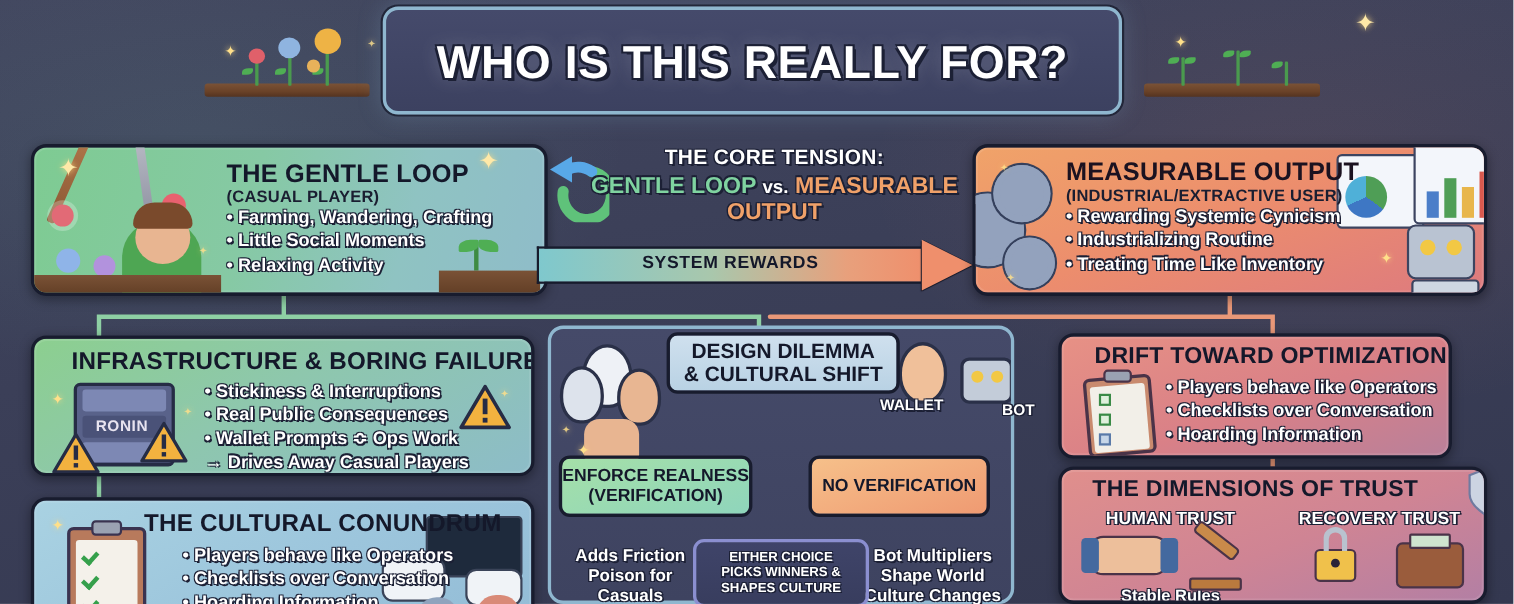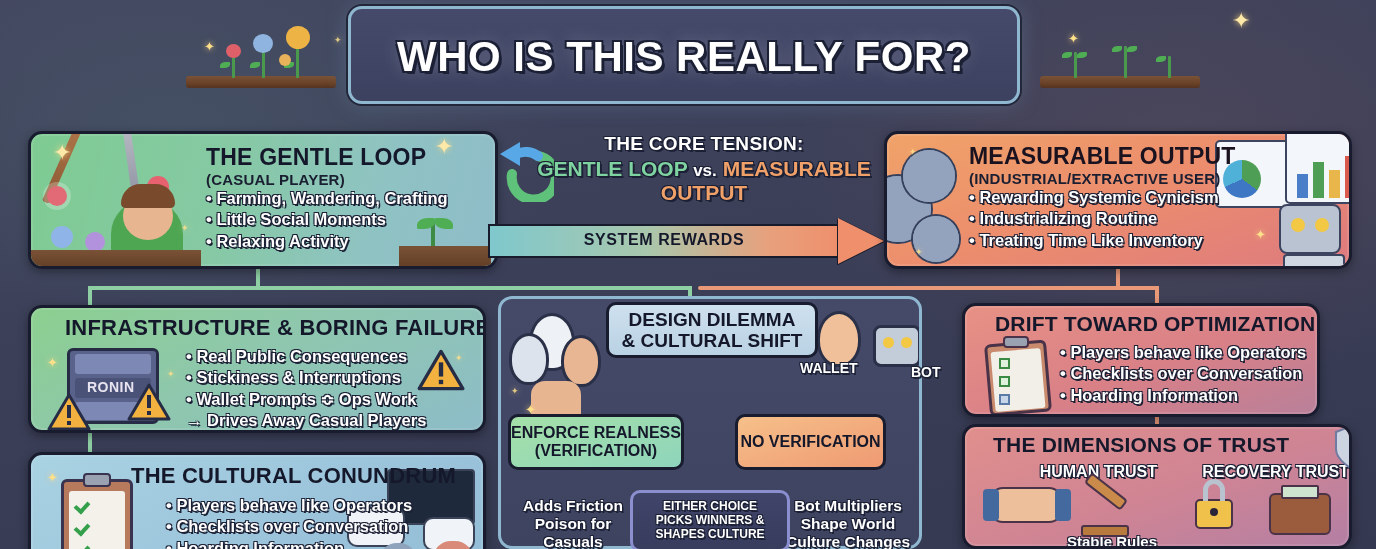--- a/index.html
+++ b/index.html
@@ -119,37 +119,37 @@
     border: 3px solid #181c2e; border-radius: 10px;
     display: flex; flex-direction: column; align-items: center; justify-content: center; }
   #dilemma-title span { font-size: 19px; font-weight: 700; color: #14182a; line-height: 1.12; white-space: nowrap; }
   .tag { position: absolute; font-size: 14px; font-weight: 700; color: #fff;
     text-shadow: 1.5px 1.5px 0 #1c2035,-1px -1px 0 #1c2035,1px -1px 0 #1c2035,-1px 1px 0 #1c2035; }
 
   .choice { position: absolute; border: 3px solid #181c2e; border-radius: 10px;
     display: flex; flex-direction: column; align-items: center; justify-content: center; }
   #choice-left { left: 508px; top: 414px; width: 176px; height: 56px;
     background: linear-gradient(160deg,#a5e0a8 0%,#8fd5bc 100%); }
-  #choice-right { left: 735px; top: 414px; width: 151px; height: 56px;
+  #choice-right { left: 735px; top: 414px; width: 165px; height: 56px;
     background: linear-gradient(160deg,#f6c08a 0%,#ef9a72 100%); }
   .choice span { font-size: 16px; font-weight: 700; color: #14182a; line-height: 1.1; white-space: nowrap; }
 
   .outcome { position: absolute; text-align: center; font-size: 15.5px; font-weight: 700; color: #fff;
     line-height: 1.16; text-shadow: 1.5px 1.5px 0 #1c2035,-1px -1px 0 #1c2035,1px -1px 0 #1c2035,-1px 1px 0 #1c2035; }
   #outcome-left { left: 508px; top: 497px; width: 130px; }
   #outcome-right { left: 782px; top: 497px; width: 132px; }
 
   #either-box { position: absolute; left: 630px; top: 490px; width: 160px; height: 62px;
     background: linear-gradient(180deg,#3f4469 0%,#383d5e 100%);
     border: 3px solid #8b8fd0; border-radius: 10px; display: flex; align-items: center; justify-content: center; }
   #either-box .txt { text-align: center; font-size: 12px; font-weight: 700; color: #fff; line-height: 1.14;
     text-shadow: 1.5px 1.5px 0 #1c2035,-1px -1px 0 #1c2035,1px -1px 0 #1c2035,-1px 1px 0 #1c2035; }
 
   
-  .tcol { position: absolute; text-align: right; }
+  .tcol { position: absolute; text-align: center; }
   .tcol .h { font-size: 16px; font-weight: 700; color: #fff; white-space: nowrap;
     text-shadow: 1.5px 1.5px 0 #1c2035,-1px -1px 0 #1c2035,1px -1px 0 #1c2035,-1px 1px 0 #1c2035; }
   .tcol .c { font-size: 15px; font-weight: 700; color: #fff; margin-top: 2px; white-space: nowrap;
     text-shadow: 1.5px 1.5px 0 #1c2035,-1px -1px 0 #1c2035,1px -1px 0 #1c2035,-1px 1px 0 #1c2035; }
 
   .illus { position: absolute; }
   .ronin-badge { position: absolute; font-size: 14px; font-weight: 700; color: #e8e4f0; letter-spacing: .5px; }
 </style>
 </head>
 <body>
@@ -305,22 +305,22 @@
     </svg>
     <svg class="illus" style="left:386px;top:40px;" width="48" height="44" viewBox="0 0 44 40">
       <polygon points="22,3 42,37 2,37" fill="#f3b23f" stroke="#262c45" stroke-width="3" stroke-linejoin="round"></polygon>
       <rect x="20" y="13" width="4" height="13" fill="#262c45"></rect>
         <rect x="20" y="29" width="4" height="4" fill="#262c45"></rect>
     </svg>
     <div class="sprk" style="left:16px;top:48px;">✦</div>
     <div class="sprk sm" style="left:136px;top:62px;">✦</div>
     <div class="sprk sm" style="left:424px;top:46px;">✦</div>
     <ul>
+      <li>Stickiness &amp; Interruptions</li>
       <li>Real Public Consequences</li>
-      <li>Stickiness &amp; Interruptions</li>
       <li>Wallet Prompts ≎ Ops Work</li>
       <li class="arrow">Drives Away Casual Players</li>
     </ul>
   </div>
 
   <div class="card" id="identity">
     <div class="illus" style="left:30px;top:24px;width:72px;height:92px;background:#b9garbage;background:#b87a5c;border:3px solid #3a3350;border-radius:6px;"></div>
     <div class="illus" style="left:38px;top:36px;width:56px;height:78px;background:#f4f1ea;border-radius:3px;"></div>
     <div class="illus" style="left:52px;top:18px;width:28px;height:14px;background:#9aa2b2;border:2px solid #3a3350;border-radius:4px;"></div>
     <div class="illus" style="left:44px;top:46px;width:14px;height:10px;border-left:4px solid #35a04b;border-bottom:4px solid #35a04b;transform:rotate(-48deg);"></div>

